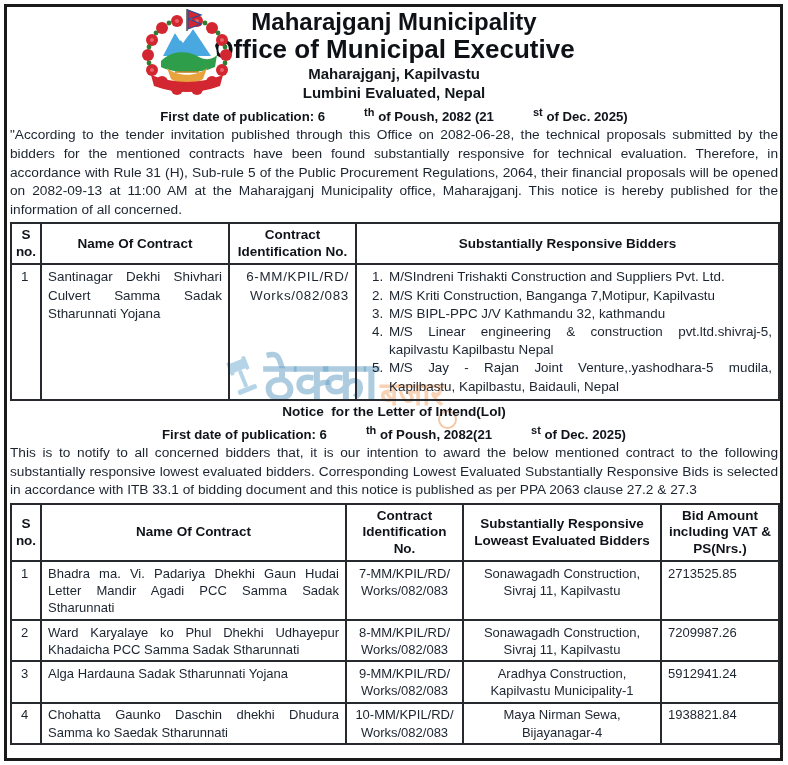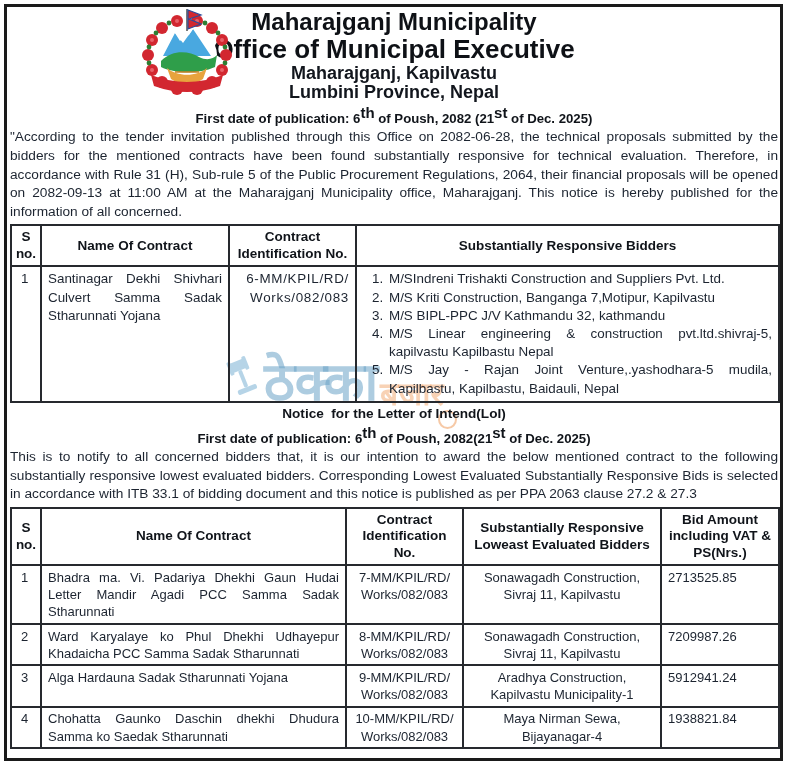--- a/index.html
+++ b/index.html
@@ -10,27 +10,27 @@
   }
   .frame{position:absolute; top:4px; left:4px; right:5px; bottom:4px;
     border:3px solid #1a1a1a; pointer-events:none;}
   .content{position:relative; padding:8px 10px 0;}
 
   
   .hdr{position:relative; text-align:center;}
   .logo{position:absolute; left:127px; top:0;}
   .hdr .t1{font-size:24px; line-height:26px; font-weight:bold; color:#0e1116; margin:1px 0 0;text-align:center;}
   .hdr .t2{font-size:26px; line-height:29px; font-weight:bold; color:#0e1116; margin:0;}
-  .hdr .a1,.hdr .a2{font-size:18px; line-height:19px; font-weight:bold; color:#12161d;}
+  .hdr .a1,.hdr .a2{font-size:15px; line-height:19px; font-weight:bold; color:#12161d;}
 
   .banner{margin:4px -3px 0; background:#161616; color:#fff;
     font-size:21px; font-weight:bold; text-align:center; line-height:27px; height:27px;
     white-space:pre-wrap; letter-spacing:.2px;}
   .publine{font-size:13.2px; font-weight:bold; text-align:center; line-height:17px; margin:2px 0 1px; color:#10141a;}
-  .publine sup{font-size:15px;}
+  .publine sup{font-size:11px;margin-left:39px;}
   .para{font-size:13.7px; line-height:18.6px; text-align:justify; margin:0 0 3px; color:#1c2430;}
 
   table{border-collapse:collapse; width:768px; table-layout:fixed; background:transparent;}
   th,td{border:2px solid #26292e; background:transparent;}
   th{font-size:13.5px; font-weight:bold; color:#10141a; text-align:center;
      vertical-align:middle; line-height:16.5px; padding:3px 3px;}
   td{font-size:13.4px; vertical-align:top; line-height:18.2px; padding:3px 6px;}
 
   
   .t1 td.sn{text-align:left; padding-left:9px;}
@@ -130,21 +130,21 @@
         <path d="M38 63 L62 63" stroke="#c77f23" stroke-width="1.5" fill="none"></path>
 
         <path d="M14 66 Q50 80 86 66 L83 77 Q50 89 17 77 Z" fill="#d22730"></path>
 
         <line x1="50" y1="0" x2="50" y2="22" stroke="#5a5a5a" stroke-width="1.6"></line>
         <path d="M51 1 L64 6 L52 10 L64 15 L51 20 Z" fill="#d22730" stroke="#2a4b9b" stroke-width="1.2"></path>
       </svg>
       <div class="t1">Maharajganj Municipality</div>
       <div class="t2">Office of Municipal Executive</div>
       <div class="a1">Maharajganj, Kapilvastu</div>
-      <div class="a2">Lumbini Province, Nepal</div>
+      <div class="a2">Lumbini Evaluated, Nepal</div>
     </div>
 
 
     <div class="publine"><span>First date of publication: 6</span><sup>th</sup><span> of Poush, 2082 (21</span><sup>st</sup><span> of Dec. 2025)</span></div>
 
     <p class="para">"According to the tender invitation published through this Office on 2082-06-28, the technical proposals submitted by the bidders for the mentioned contracts have been found substantially responsive for technical evaluation. Therefore, in accordance with Rule 31 (H), Sub-rule 5 of the Public Procurement Regulations, 2064, their financial proposals will be opened on 2082-09-13 at 11:00 AM at the Maharajganj Municipality office, Maharajganj. This notice is hereby published for the information of all concerned.</p>
 
     <table class="t1">
       <colgroup>
           <col style="width:30px">

